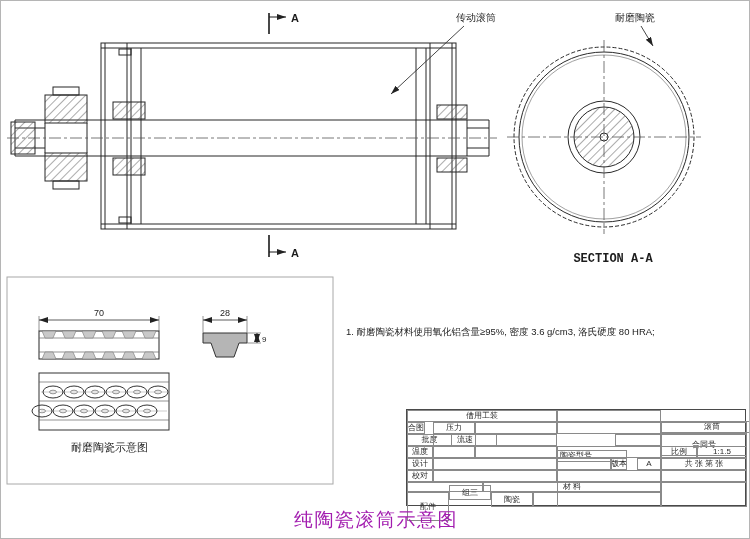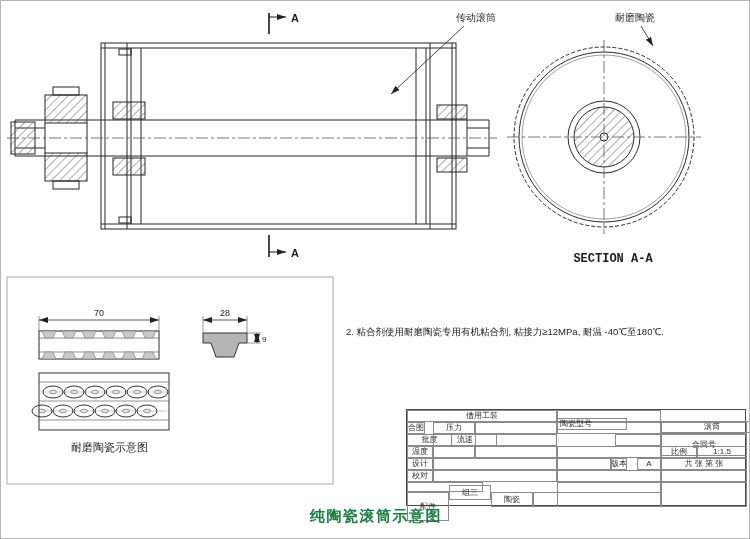--- a/index.html
+++ b/index.html
@@ -19,22 +19,22 @@
   #tech .i{font-size:9.5px;line-height:1.65;}
 
   #titleblock{position:absolute;left:405px;top:408px;width:340px;height:97px;
               border:1.5px solid #4a4a4a;box-sizing:border-box;text-align:center;}
   .tb-cell{position:absolute;border:1px solid #8a8a8a;box-sizing:border-box;
            font-size:8px;line-height:1;display:flex;align-items:center;
            justify-content:center;overflow:hidden;white-space:nowrap;color:#2b2b2b;}
   .tb-cell.l{justify-content:flex-start;padding-left:2px;}
 
   #caption{position:absolute;left:0;top:506px;width:750px;text-align:center;
-           font-family:"Liberation Serif",serif;font-weight:bold;font-size:15px;
-           letter-spacing:1.5px;color:#15803d;}
+           font-family:"Liberation Serif",serif;font-weight:normal;font-size:19px;
+           letter-spacing:1.5px;color:#a21caf;}
 </style>
 </head>
 <body>
 
 <div id="page">
 
 <svg width="750" height="539" viewBox="0 0 750 539">
   <defs>
     <pattern id="hatch" patternUnits="userSpaceOnUse" width="6" height="6" patternTransform="rotate(45)">
       <line x1="0" y1="0" x2="0" y2="6" stroke="#5a5a5a" stroke-width="1"></line>
@@ -203,50 +203,51 @@
           <ellipse cx="104" cy="410" rx="3.5" ry="1.8" stroke="#666" stroke-width=".7"></ellipse>
       <ellipse cx="125" cy="410" rx="3.5" ry="1.8" stroke="#666" stroke-width=".7"></ellipse>
           <ellipse cx="146" cy="410" rx="3.5" ry="1.8" stroke="#666" stroke-width=".7"></ellipse>
     </g>
 
     <text x="70" y="450" font-size="11">耐磨陶瓷示意图</text>
   </g>
 </svg>
 
 <div id="tech">
-  <div class="i">2. 粘合剂使用耐磨陶瓷专用有机粘合剂, 粘接力≥12MPa, 耐温 -40℃至180℃.</div>
+  <div class="i">1. 耐磨陶瓷材料使用氧化铝含量≥95%, 密度 3.6 g/cm3, 洛氏硬度 80 HRA;</div>
 </div>
 
 <div id="titleblock">
 
   <div class="tb-cell" style="left:0;top:0;width:150px;height:12px">借用工装</div>
   <div class="tb-cell" style="left:0;top:12px;width:18px;height:12px">合图</div>
   <div class="tb-cell" style="left:26px;top:12px;width:42px;height:12px">压力</div>
   <div class="tb-cell" style="left:68px;top:12px;width:82px;height:12px"></div>
   <div class="tb-cell" style="left:0;top:24px;width:45px;height:12px">批度</div>
   <div class="tb-cell" style="left:26px;top:24px;width:64px;height:12px">流速</div>
   <div class="tb-cell" style="left:68px;top:24px;width:82px;height:12px"></div>
   <div class="tb-cell" style="left:0;top:36px;width:26px;height:12px">温度</div>
   <div class="tb-cell" style="left:26px;top:36px;width:42px;height:12px"></div>
   <div class="tb-cell" style="left:68px;top:36px;width:82px;height:12px"></div>
   <div class="tb-cell" style="left:0;top:48px;width:26px;height:12px">设计</div>
   <div class="tb-cell" style="left:26px;top:48px;width:124px;height:12px"></div>
   <div class="tb-cell" style="left:0;top:60px;width:26px;height:12px">校对</div>
   <div class="tb-cell" style="left:26px;top:60px;width:124px;height:12px"></div>
   <div class="tb-cell" style="left:0;top:72px;width:76px;height:10px"></div>
+  <div class="tb-cell" style="left:76px;top:72px;width:178px;height:10px">材  料</div>
   <div class="tb-cell" style="left:0;top:82px;width:42px;height:29px">配件</div>
   <div class="tb-cell" style="left:42px;top:75px;width:42px;height:15px">组三</div>
   <div class="tb-cell" style="left:84px;top:82px;width:42px;height:15px">陶瓷</div>
   <div class="tb-cell" style="left:126px;top:82px;width:128px;height:15px"></div>
 
   <div class="tb-cell" style="left:150px;top:0;width:104px;height:12px"></div>
   <div class="tb-cell" style="left:254px;top:11px;width:102px;height:12px">滚筒</div>
   <div class="tb-cell" style="left:150px;top:12px;width:104px;height:12px"></div>
   <div class="tb-cell" style="left:254px;top:12px;width:86px;height:12px"></div>
-  <div class="tb-cell l" style="left:150px;top:8px;width:70px;height:12px">陶瓷型号</div>
+  <div class="tb-cell l" style="left:150px;top:40px;width:70px;height:12px">陶瓷型号</div>
   <div class="tb-cell" style="left:208px;top:24px;width:46px;height:12px"></div>
   <div class="tb-cell" style="left:254px;top:24px;width:86px;height:22px">合同号</div>
   <div class="tb-cell" style="left:150px;top:36px;width:104px;height:12px"></div>
   <div class="tb-cell" style="left:254px;top:36px;width:36px;height:12px">比例</div>
   <div class="tb-cell" style="left:290px;top:36px;width:50px;height:12px">1:1.5</div>
   <div class="tb-cell" style="left:150px;top:48px;width:54px;height:12px"></div>
   <div class="tb-cell" style="left:204px;top:48px;width:16px;height:12px">版本</div>
   <div class="tb-cell" style="left:230px;top:48px;width:24px;height:12px">A</div>
   <div class="tb-cell" style="left:254px;top:48px;width:86px;height:12px">共 张 第 张</div>
   <div class="tb-cell" style="left:150px;top:60px;width:104px;height:12px"></div>

